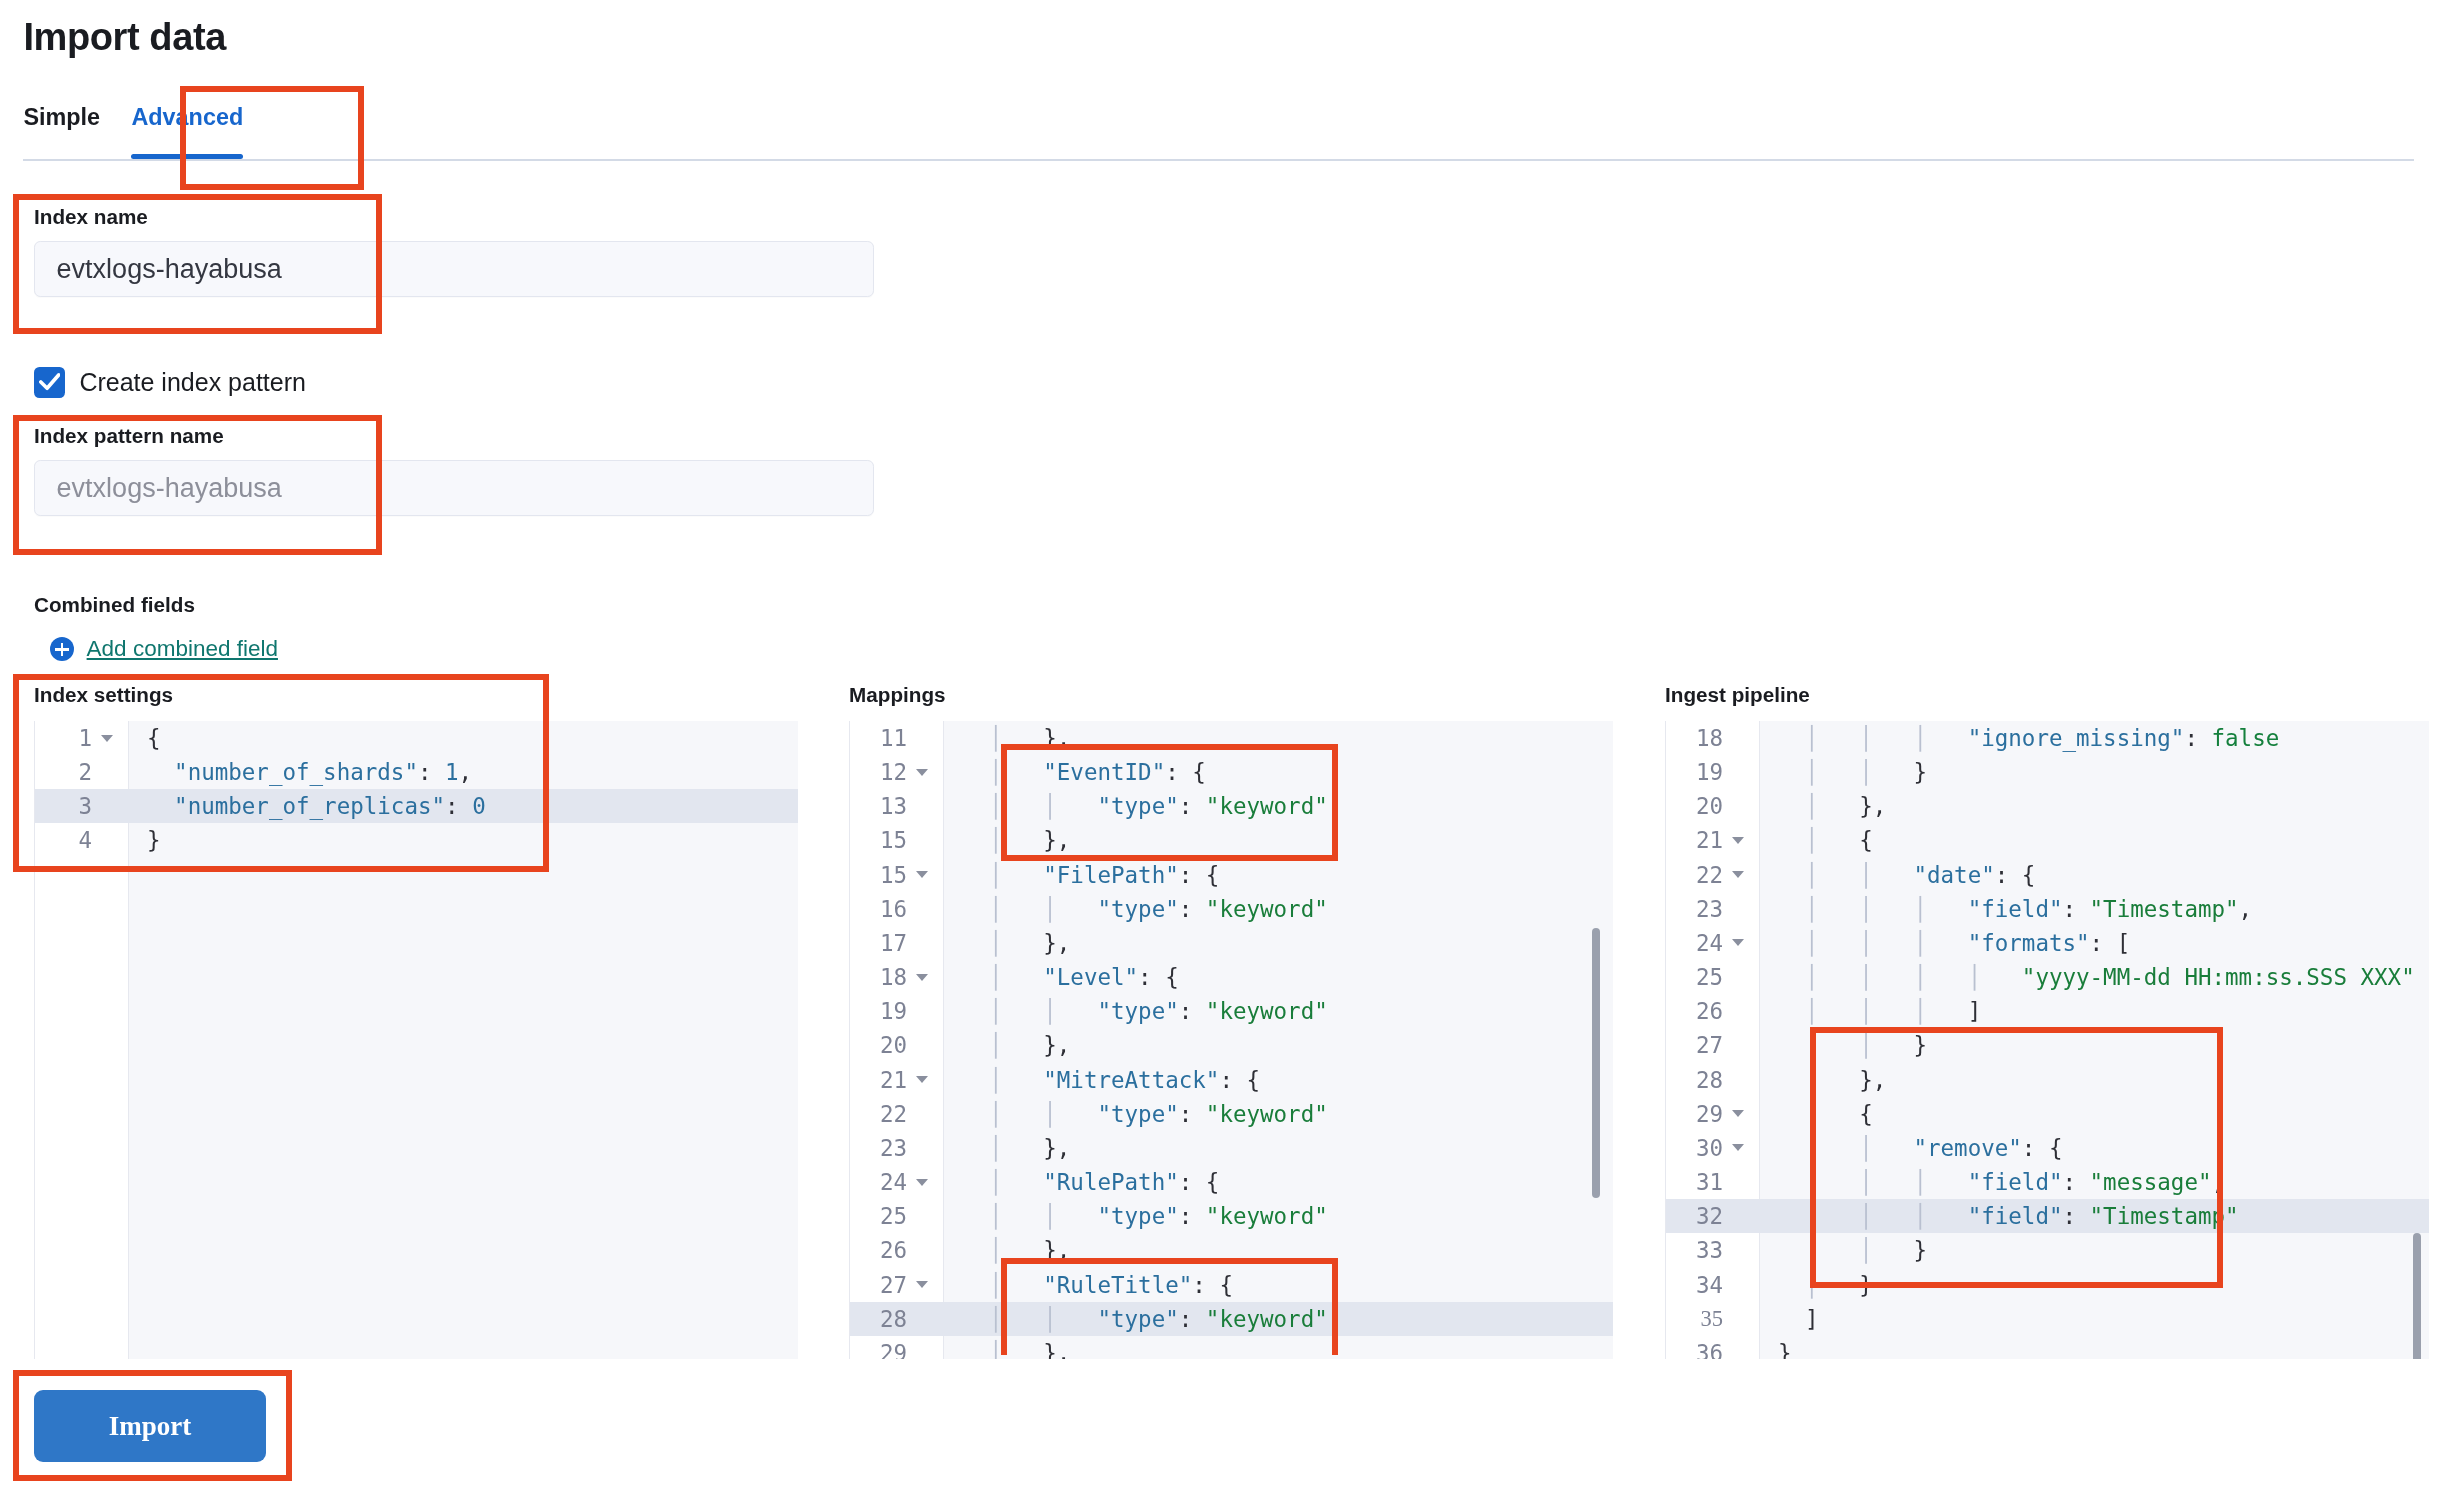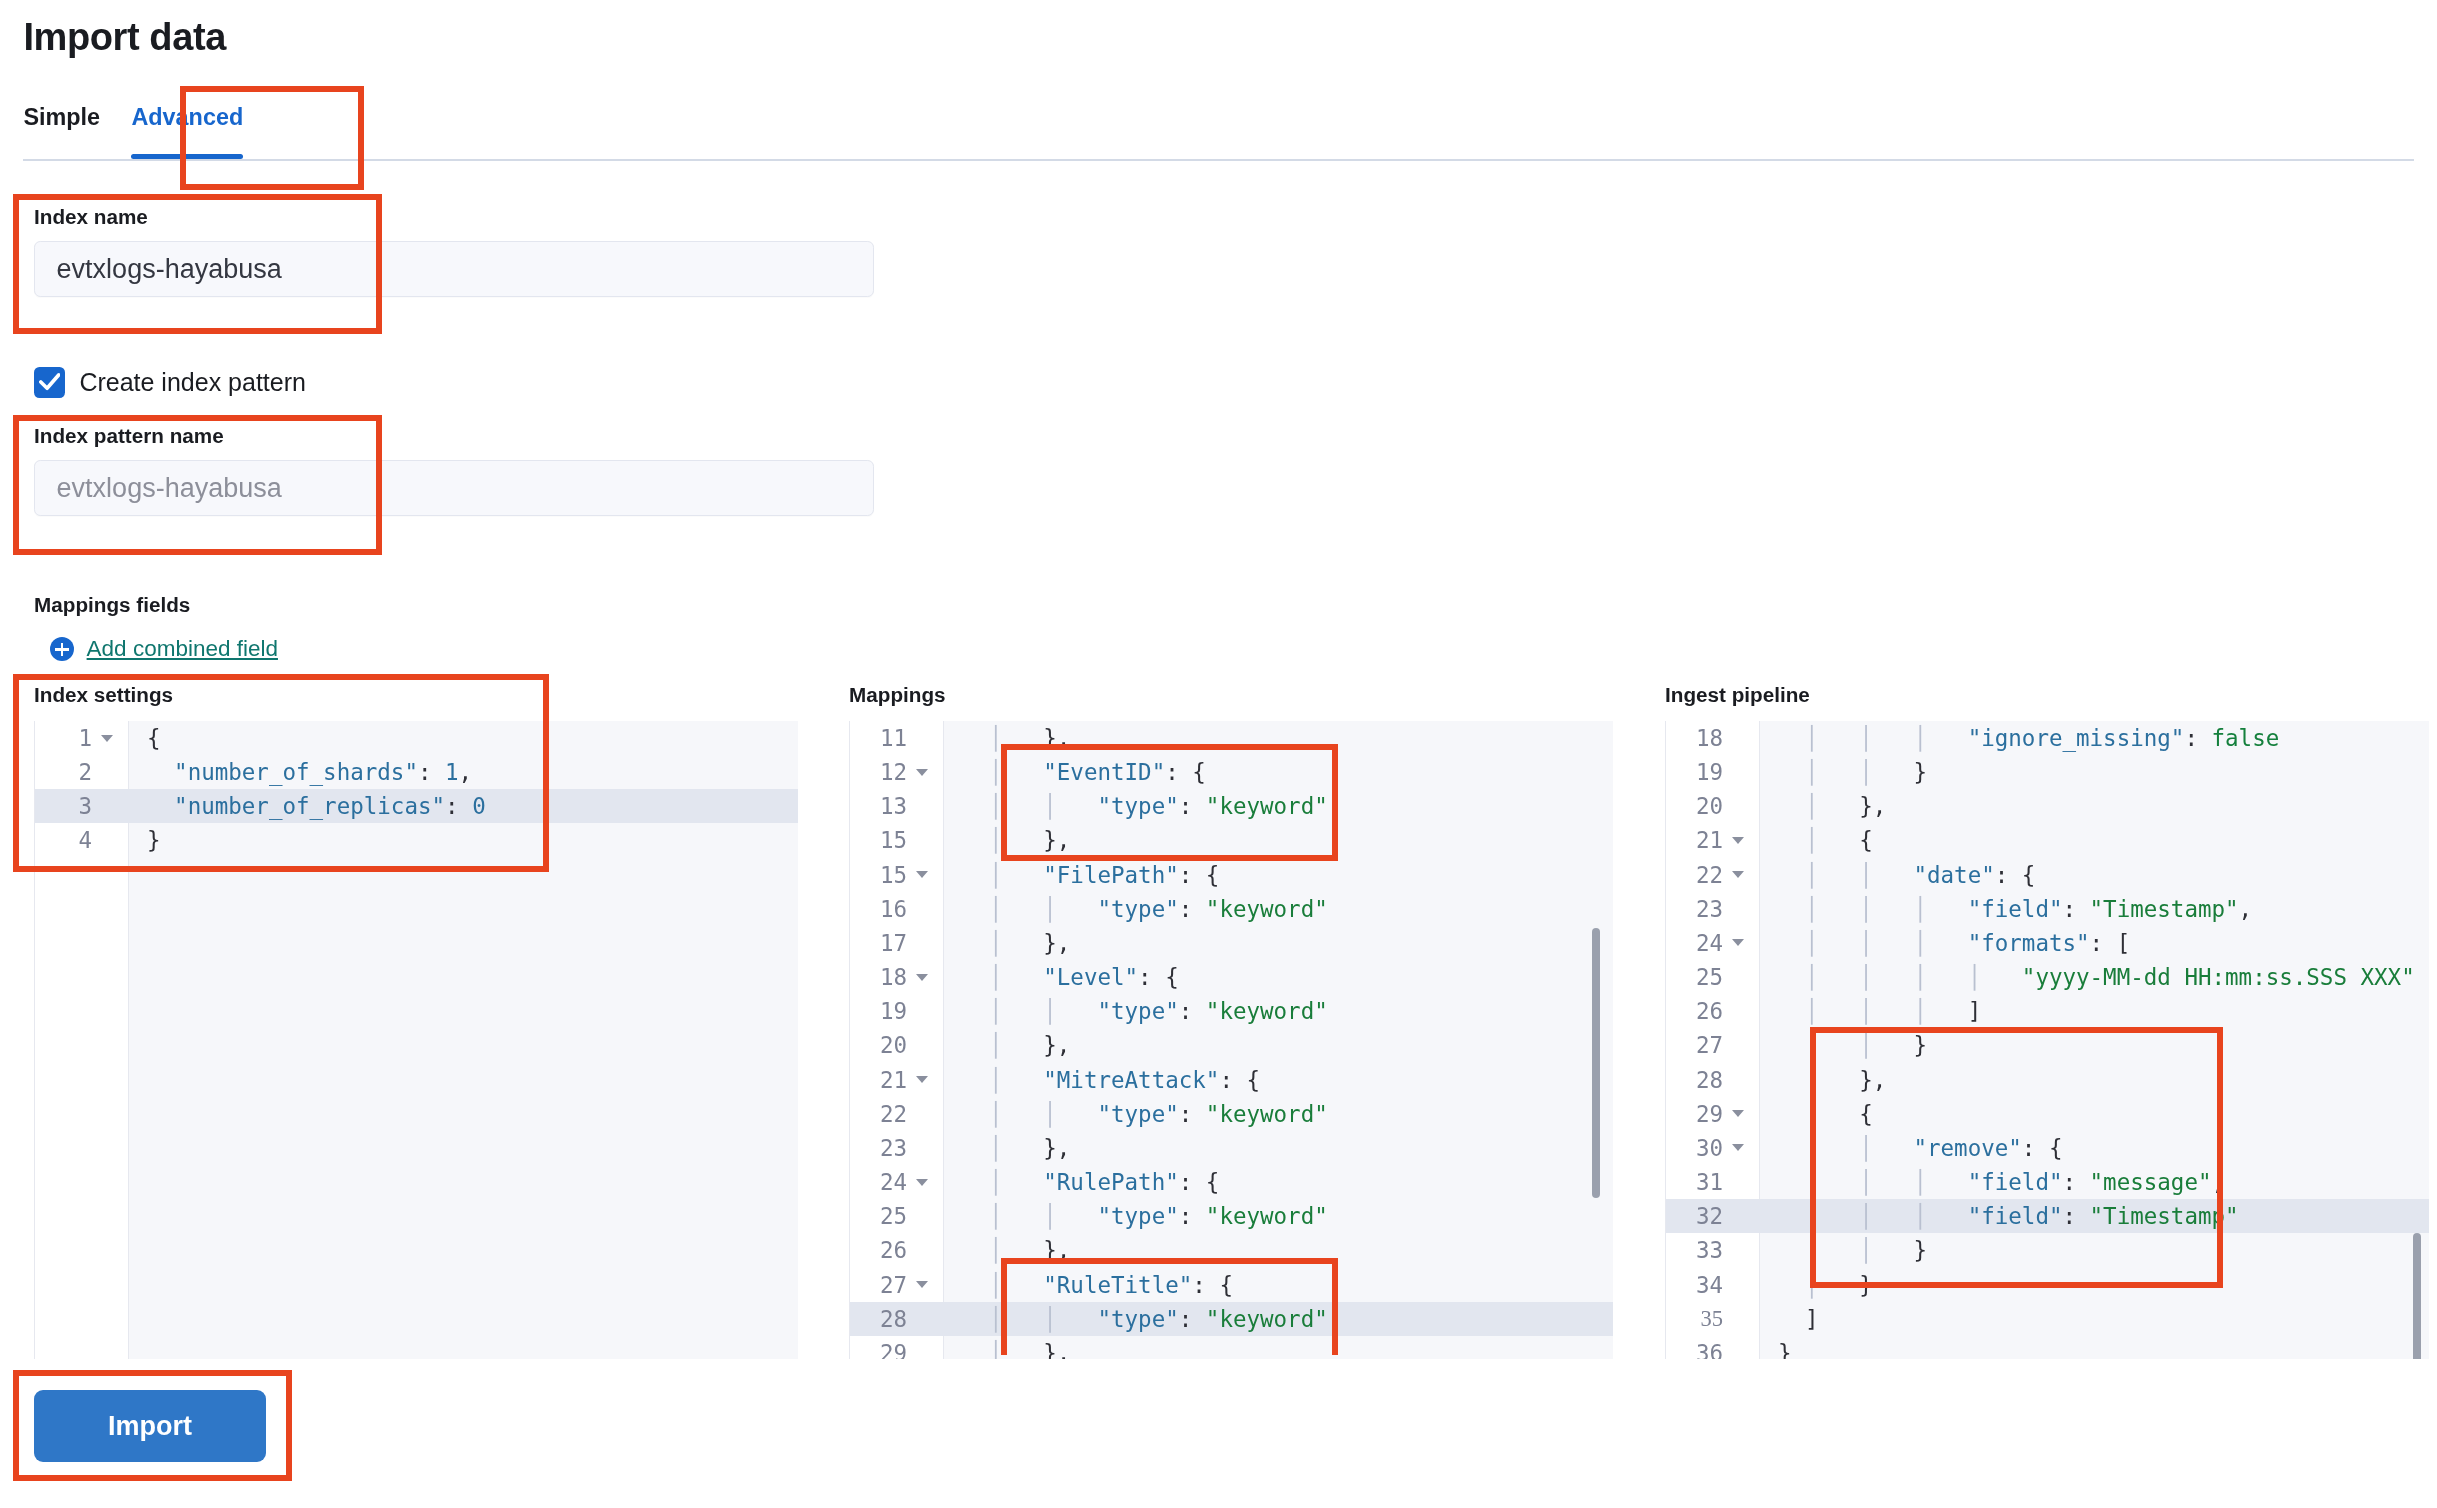--- a/index.html
+++ b/index.html
@@ -146,21 +146,21 @@
     background:#9aa0ad;
   }
 
   
   .import-btn{
     position:absolute; left:34px; top:1390px;
     width:232px; height:72px;
     background:#2f77c7; color:#fff;
     border:none; border-radius:9px;
     font-size:27px; font-weight:700;
-    font-family:Liberation Sans, sans-serif;
+    font-family:Liberation Serif, serif;
     cursor:pointer;
     display:flex; align-items:center; justify-content:center;
   }
 
   
   .anno{
     position:absolute;
     border:6.3px solid #e8441e;
     pointer-events:none;
     z-index:50;
@@ -191,21 +191,21 @@
     <svg width="21.6" height="20" viewBox="0 0 24 22">
       <path d="M2 11 L9 18 L22 3" stroke="#ffffff" stroke-width="4" fill="none" stroke-linecap="round" stroke-linejoin="round"></path>
     </svg>
   </span>
   <span class="chk-label">Create index pattern</span>
 </div>
 
 <div class="field-label" style="left:34px; top:424px;">Index pattern name</div>
 <div class="field-input placeholder" style="left:34px; top:460px;">evtxlogs-hayabusa</div>
 
-<div class="combined-title">Mappings fields</div>
+<div class="combined-title">Combined fields</div>
 <div class="add-combined">
   <span class="plus-icon"></span>
   <span class="add-combined-label">Add combined field</span>
 </div>
 
 <div class="panel-title" style="left:34px;  top:683px;">Index settings</div>
 <div class="panel-title" style="left:849px; top:683px;">Mappings</div>
 <div class="panel-title" style="left:1665px; top:683px;">Ingest pipeline</div>
 
 <div class="editor" id="ed-index-settings" style="left:34px; top:721px; width:764px; height:638px;">

